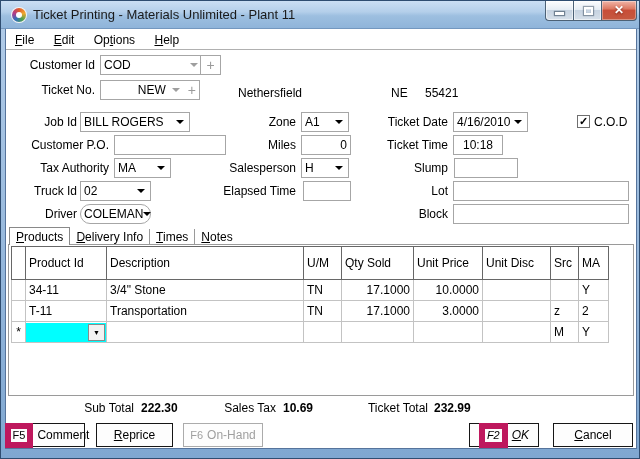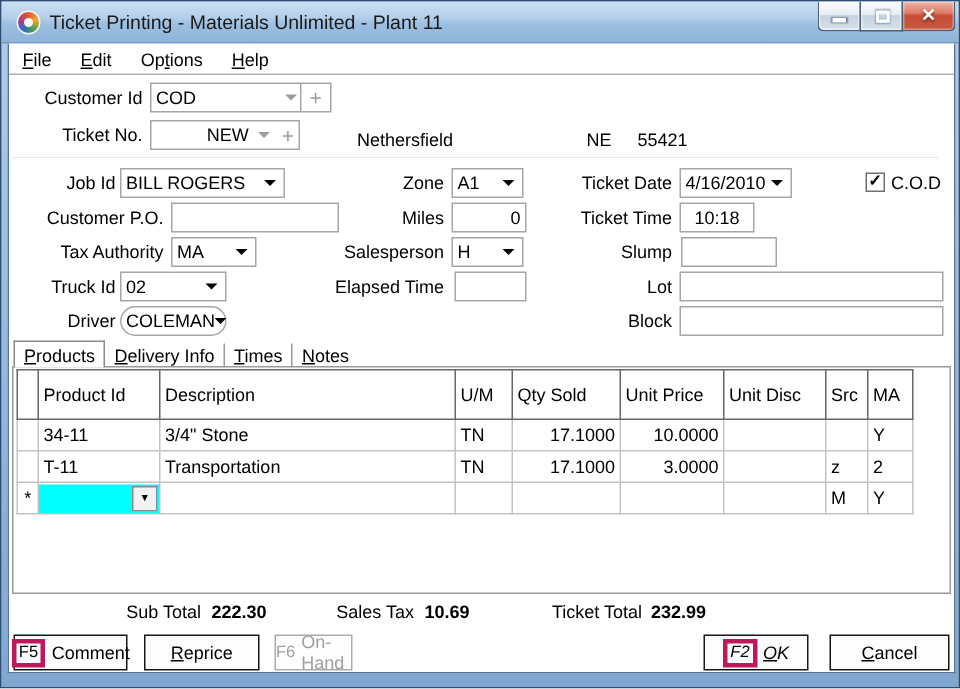--- a/index.html
+++ b/index.html
@@ -74,21 +74,21 @@
   table.grid td.marker, table.grid th.marker { text-align:center; padding:0; }
   td.combo-cell { padding:0 !important; }
   .cyan-combo { width:100%; height:19px; background:#00ffff; display:flex; align-items:center; }
   .combo-btn { margin-left:auto; width:17px; height:17px; margin-right:1px; background:#f2f2f2;
                border:1px solid #8a8a8a; font-size:7px; line-height:15px; text-align:center; color:#000; }
   
   .tot-lbl { position:absolute; top:399px; height:16px; line-height:16px; font-size:12px; text-align:right; }
   .tot-val { position:absolute; top:399px; height:16px; line-height:16px; font-size:12px; font-weight:bold; }
   .btn { position:absolute; top:422px; height:24px; background:#fdfdfd; border:1px solid #161616;
          font-size:12px; color:#000; display:flex; align-items:center; justify-content:center; gap:4px; }
-  .btn .keycap { border:3px solid #be185d; font-size:11px; line-height:13px; padding:0 2px; }
+  .btn .keycap { border:6px solid #be185d; font-size:11px; line-height:13px; padding:0 2px; }
   .btn.disabled { border-color:#ababab; color:#9f9f9f; }
   .btn.disabled .keycap { border-color:#ababab; color:#9f9f9f; }
 </style>
 </head>
 <body>
 
 <div class="window">
 
   <div class="titlebar">
     <div class="app-icon">
@@ -286,21 +286,21 @@
   <div class="tot-lbl" style="left:330px; width:97px;">Ticket Total</div>
   <div class="tot-val" style="left:433px;">232.99</div>
 
   <div class="btn" style="left:8px; width:76px;">
     <span class="keycap">F5</span>
     <span>Comment</span>
   </div>
   <div class="btn" style="left:95px; width:77px;">
     <span><span></span><u>R</u><span>eprice</span></span>
   </div>
-  <div class="btn disabled" style="left:182px; width:52px;">
+  <div class="btn disabled" style="left:182px; width:80px;">
     <span class="keycap" style="border:none; padding:0;">F6</span>
     <span>On-Hand</span>
   </div>
   <div class="btn" style="left:468px; width:70px;font-style:italic;">
     <span class="keycap">F2</span>
     <span><span></span><u>O</u><span>K</span></span>
   </div>
   <div class="btn" style="left:552px; width:80px;">
     <span><span></span><u>C</u><span>ancel</span></span>
   </div>

